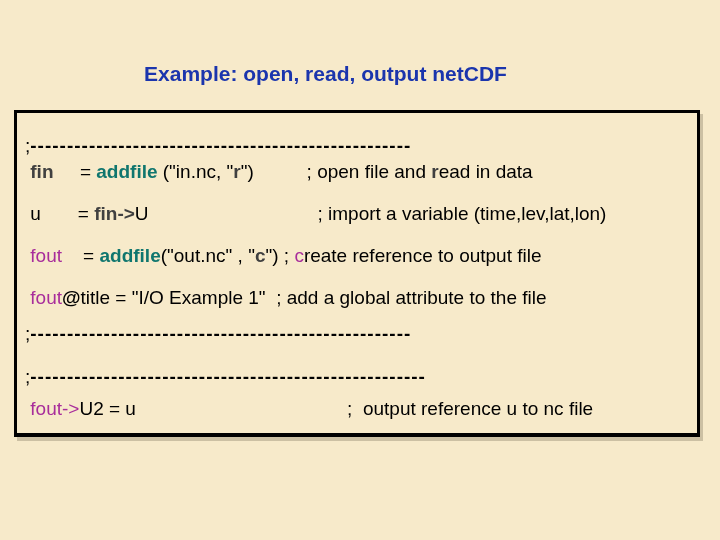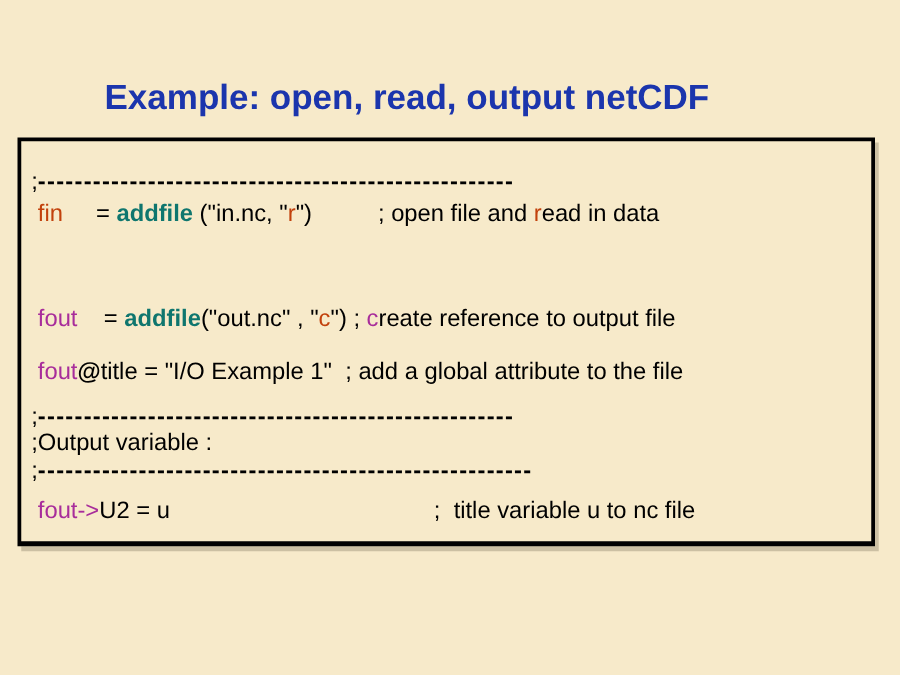--- a/index.html
+++ b/index.html
@@ -12,21 +12,21 @@
   .slide {
     position:relative;
     width:720px; height:540px;
     background:#F7EACA;
   }
   .title {
     position:absolute;
     top:62px; left:0; width:651px;
     margin:0;
     text-align:center;
-    font-size:28px;
+    font-size:21px;
     font-weight:bold;
     color:#1B35AD;
     letter-spacing:0px;
   }
   .code-box {
     position:absolute;
     left:14px; top:110px;
     width:686px; height:327px;
     box-sizing:border-box;
     border:3px solid #000;
@@ -38,33 +38,33 @@
     position:absolute;
     left:8px;
     white-space:pre;
     font-size:19px;
     line-height:22px;
     color:#000;
     font-family:"Liberation Sans", sans-serif;
   }
   .seg-plain   { color:#000000; font-weight:normal; }
   .seg-bold    { color:#000000; font-weight:bold; }
-  .seg-red     { color:#c2410c; font-weight:normal; }
+  .seg-red     { color:#404040; font-weight:bold; }
   .seg-blue    { color:#0f766e; font-weight:bold; }
   .seg-magenta { color:#A82D9B; font-weight:normal; }
   .seg-dash    { color:#000000; font-weight:bold; letter-spacing:1px; }
 </style>
 </head>
 <body>
 
 <div class="slide">
   <h1 class="title">Example: open, read, output netCDF</h1>
   <div class="code-box">
       <div class="code-line" style="top: 22px;"><span class="seg-plain">;</span><span class="seg-dash">----------------------------------------------------</span></div>
       <div class="code-line" style="top: 48px;"><span class="seg-plain"> </span><span class="seg-red">fin</span><span class="seg-plain">     = </span><span class="seg-blue">addfile</span><span class="seg-plain"> ("in.nc, "</span><span class="seg-red">r</span><span class="seg-plain">")</span><span class="seg-plain">          ; open file and </span><span class="seg-red">r</span><span class="seg-plain">ead in data</span></div>
+      <div class="code-line" style="top: 90px;"><span class="seg-plain"> u       = </span><span class="seg-red">fin-&gt;</span><span class="seg-plain">U</span><span class="seg-plain">                                ; import a variable (time,lev,lat,lon)</span></div>
       <div class="code-line" style="top: 132px;"><span class="seg-plain"> </span><span class="seg-magenta">fout</span><span class="seg-plain">    = </span><span class="seg-blue">addfile</span><span class="seg-plain">("out.nc" , "</span><span class="seg-red">c</span><span class="seg-plain">") ; </span><span class="seg-magenta">c</span><span class="seg-plain">reate reference to output file</span></div>
       <div class="code-line" style="top: 174px;"><span class="seg-plain"> </span><span class="seg-magenta">fout</span><span class="seg-bold">@</span><span class="seg-plain">title = "I/O Example 1"  ; add a global attribute to the file</span></div>
       <div class="code-line" style="top: 210px;"><span class="seg-plain">;</span><span class="seg-dash">----------------------------------------------------</span></div>
-      <div class="code-line" style="top: 231px;"><span class="seg-plain">;Output variable :</span></div>
       <div class="code-line" style="top: 253px;"><span class="seg-plain">;</span><span class="seg-dash">------------------------------------------------------</span></div>
-      <div class="code-line" style="top: 285px;"><span class="seg-plain"> </span><span class="seg-magenta">fout-&gt;</span><span class="seg-plain">U2 = u</span><span class="seg-plain">                                        ;  title variable u to nc file</span></div>
+      <div class="code-line" style="top: 285px;"><span class="seg-plain"> </span><span class="seg-magenta">fout-&gt;</span><span class="seg-plain">U2 = u</span><span class="seg-plain">                                        ;  output reference u to nc file</span></div>
     </div>
 </div>
 
 </body></html>

